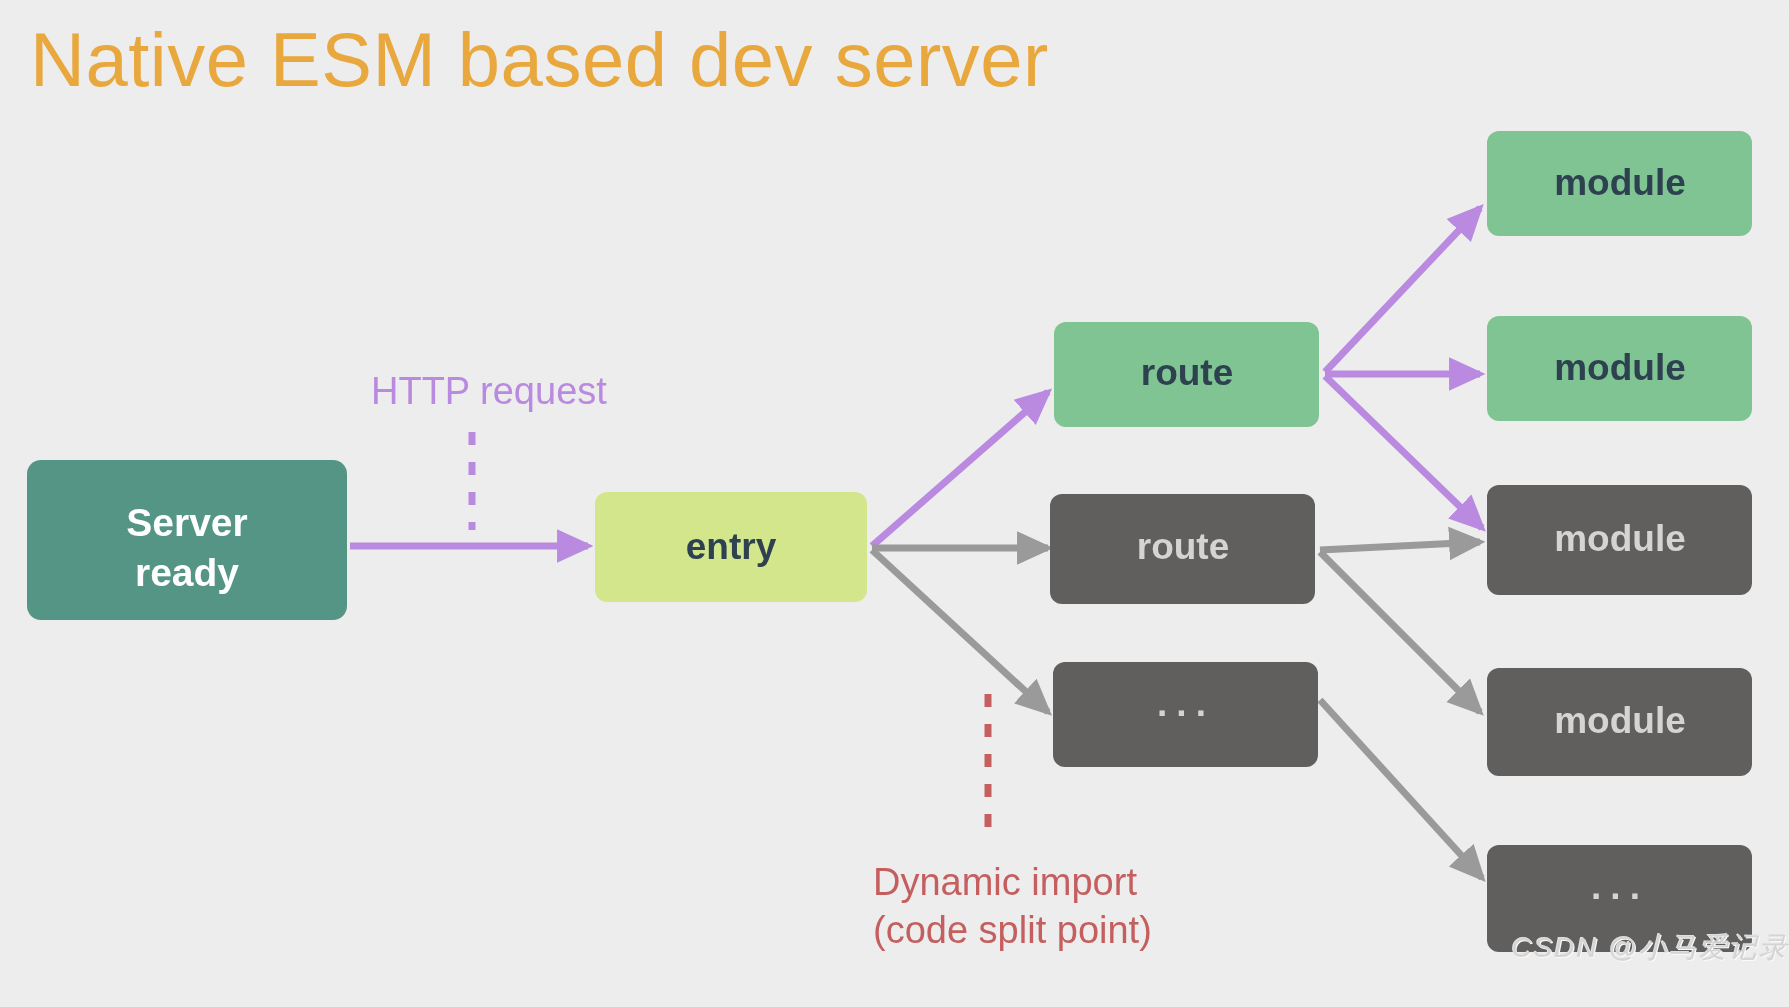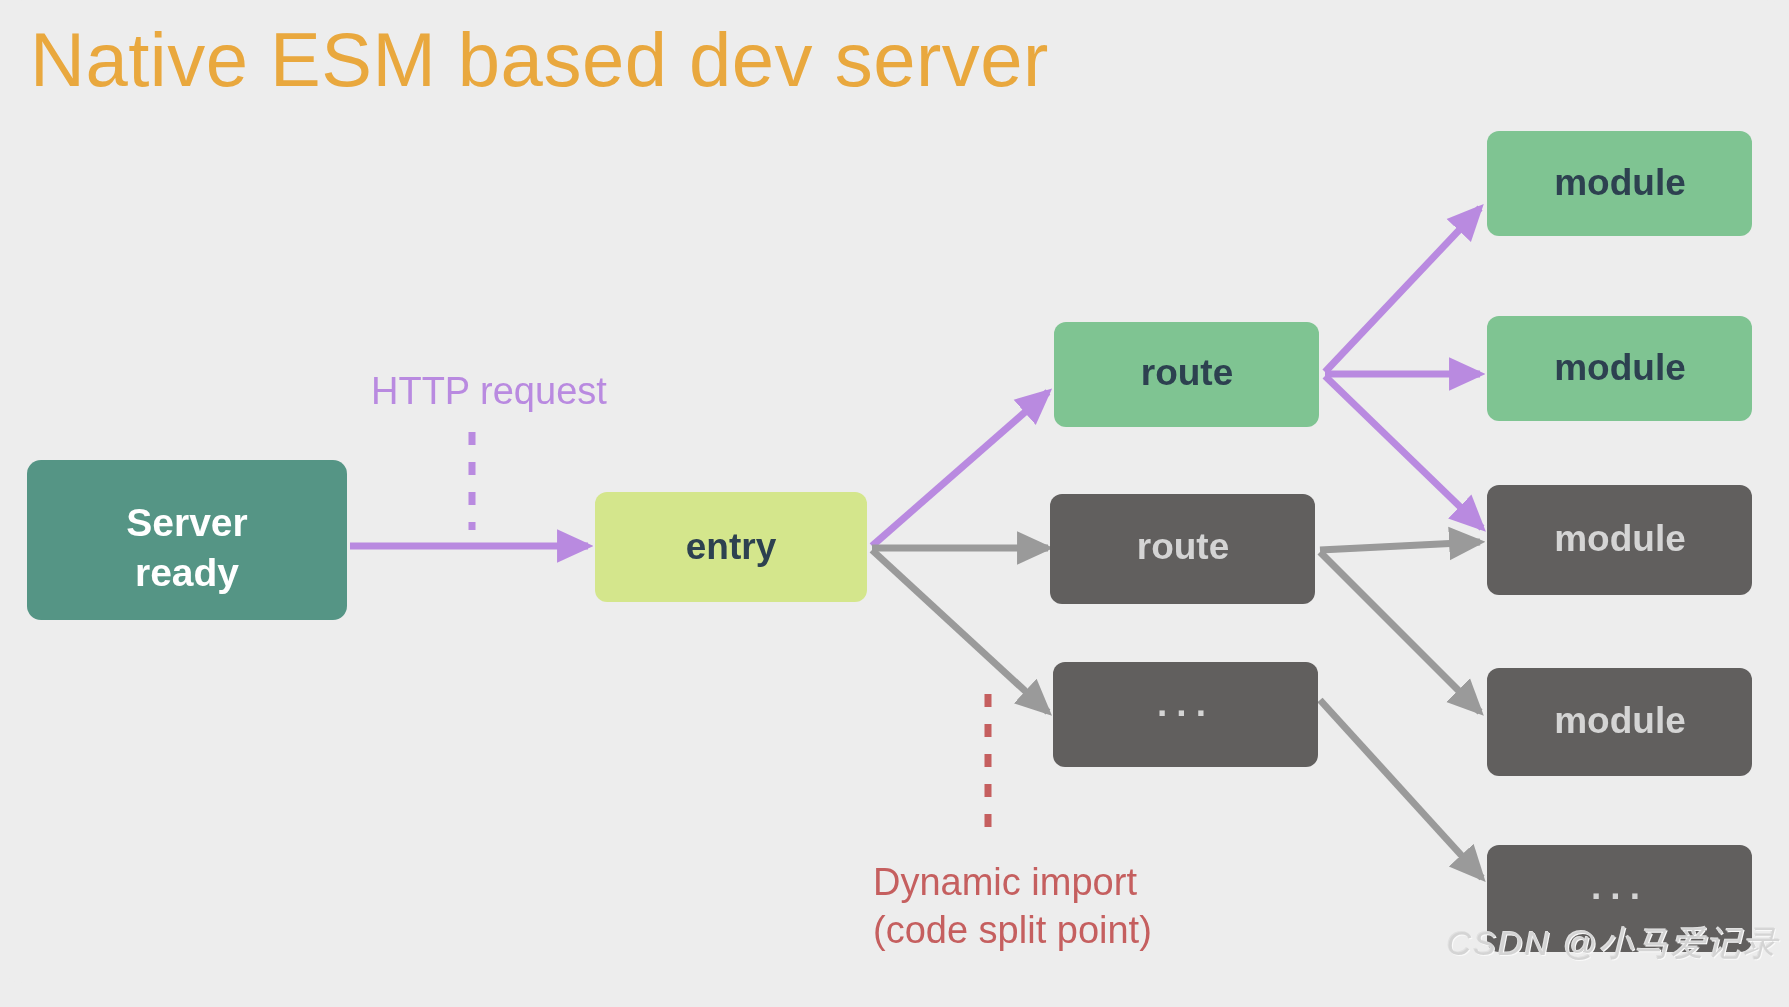--- a/index.html
+++ b/index.html
@@ -41,23 +41,23 @@
     font-weight: bold;
     text-anchor: middle;
     dominant-baseline: middle;
   }
   .annot-text {
     font-family: "Liberation Sans", sans-serif;
     font-weight: 400;
   }
   #watermark {
     position: absolute;
-    right: 10px;
+    right: 0;
     bottom: 16px;
-    font-size: 34px;
+    font-size: 28px;
     color: #d4d4d4;
     letter-spacing: 2px;
     font-style: italic;
     text-shadow: 1px 1px 0 #fafafa, -1px -1px 0 #e0e0e0;
     white-space: nowrap;
     font-family: "Liberation Sans", sans-serif;
   }
 </style>
 </head>
 <body>

